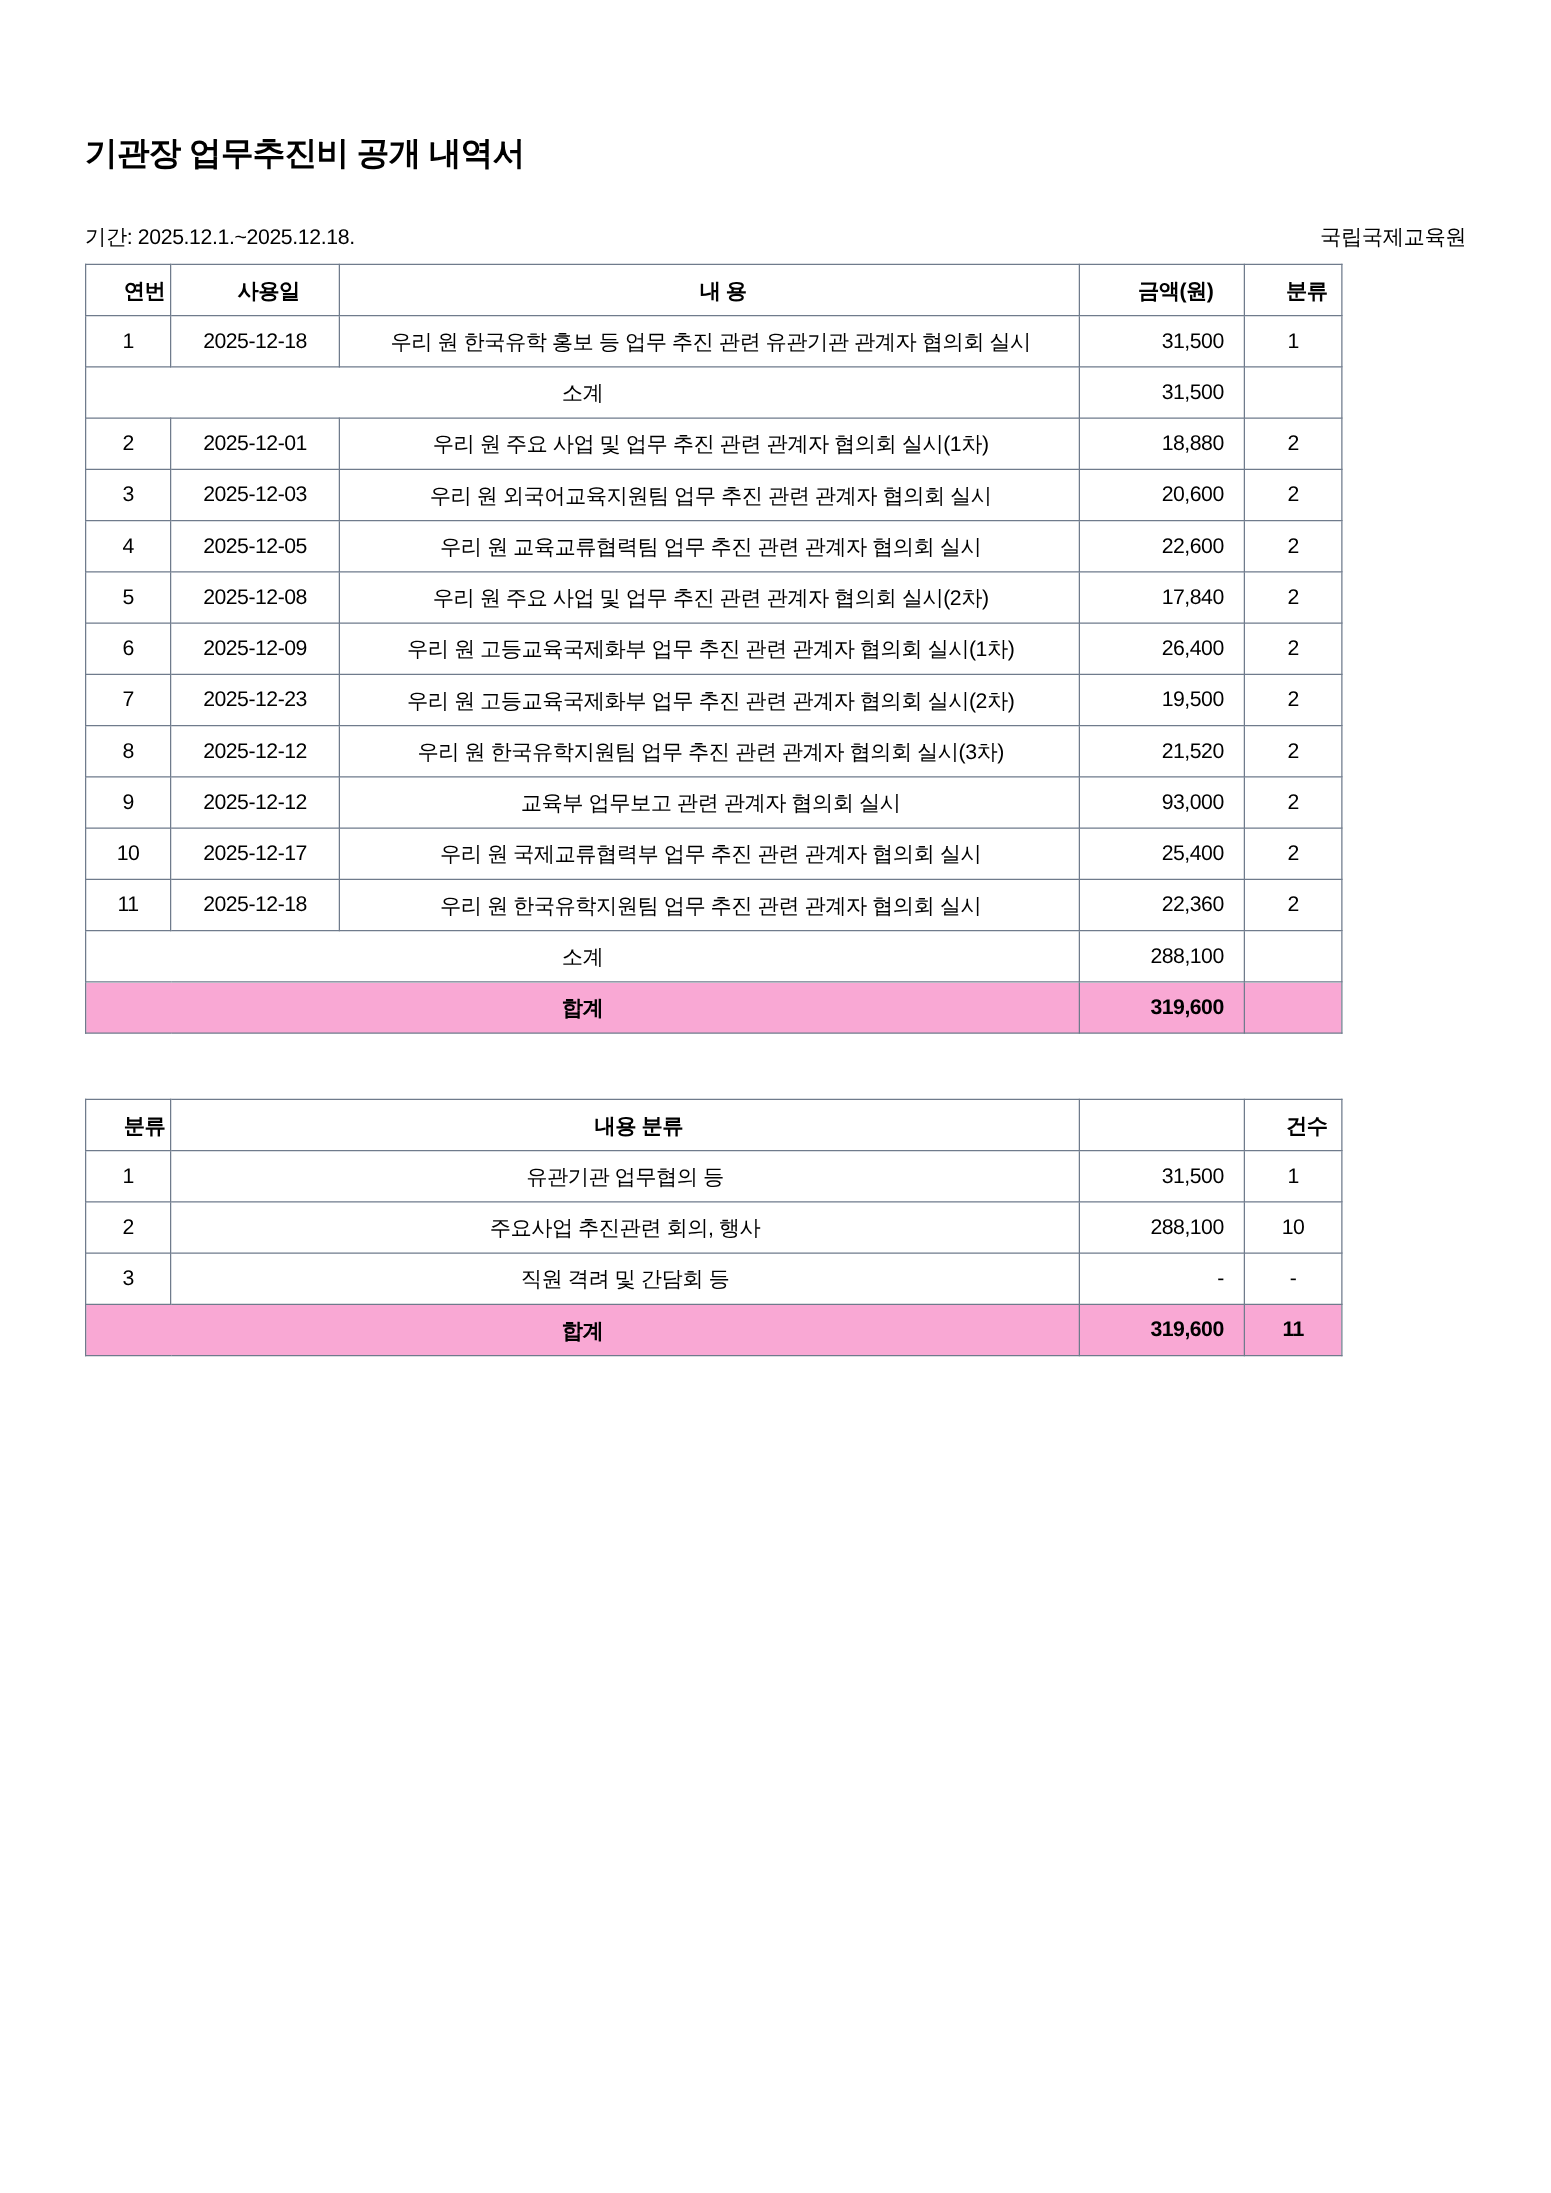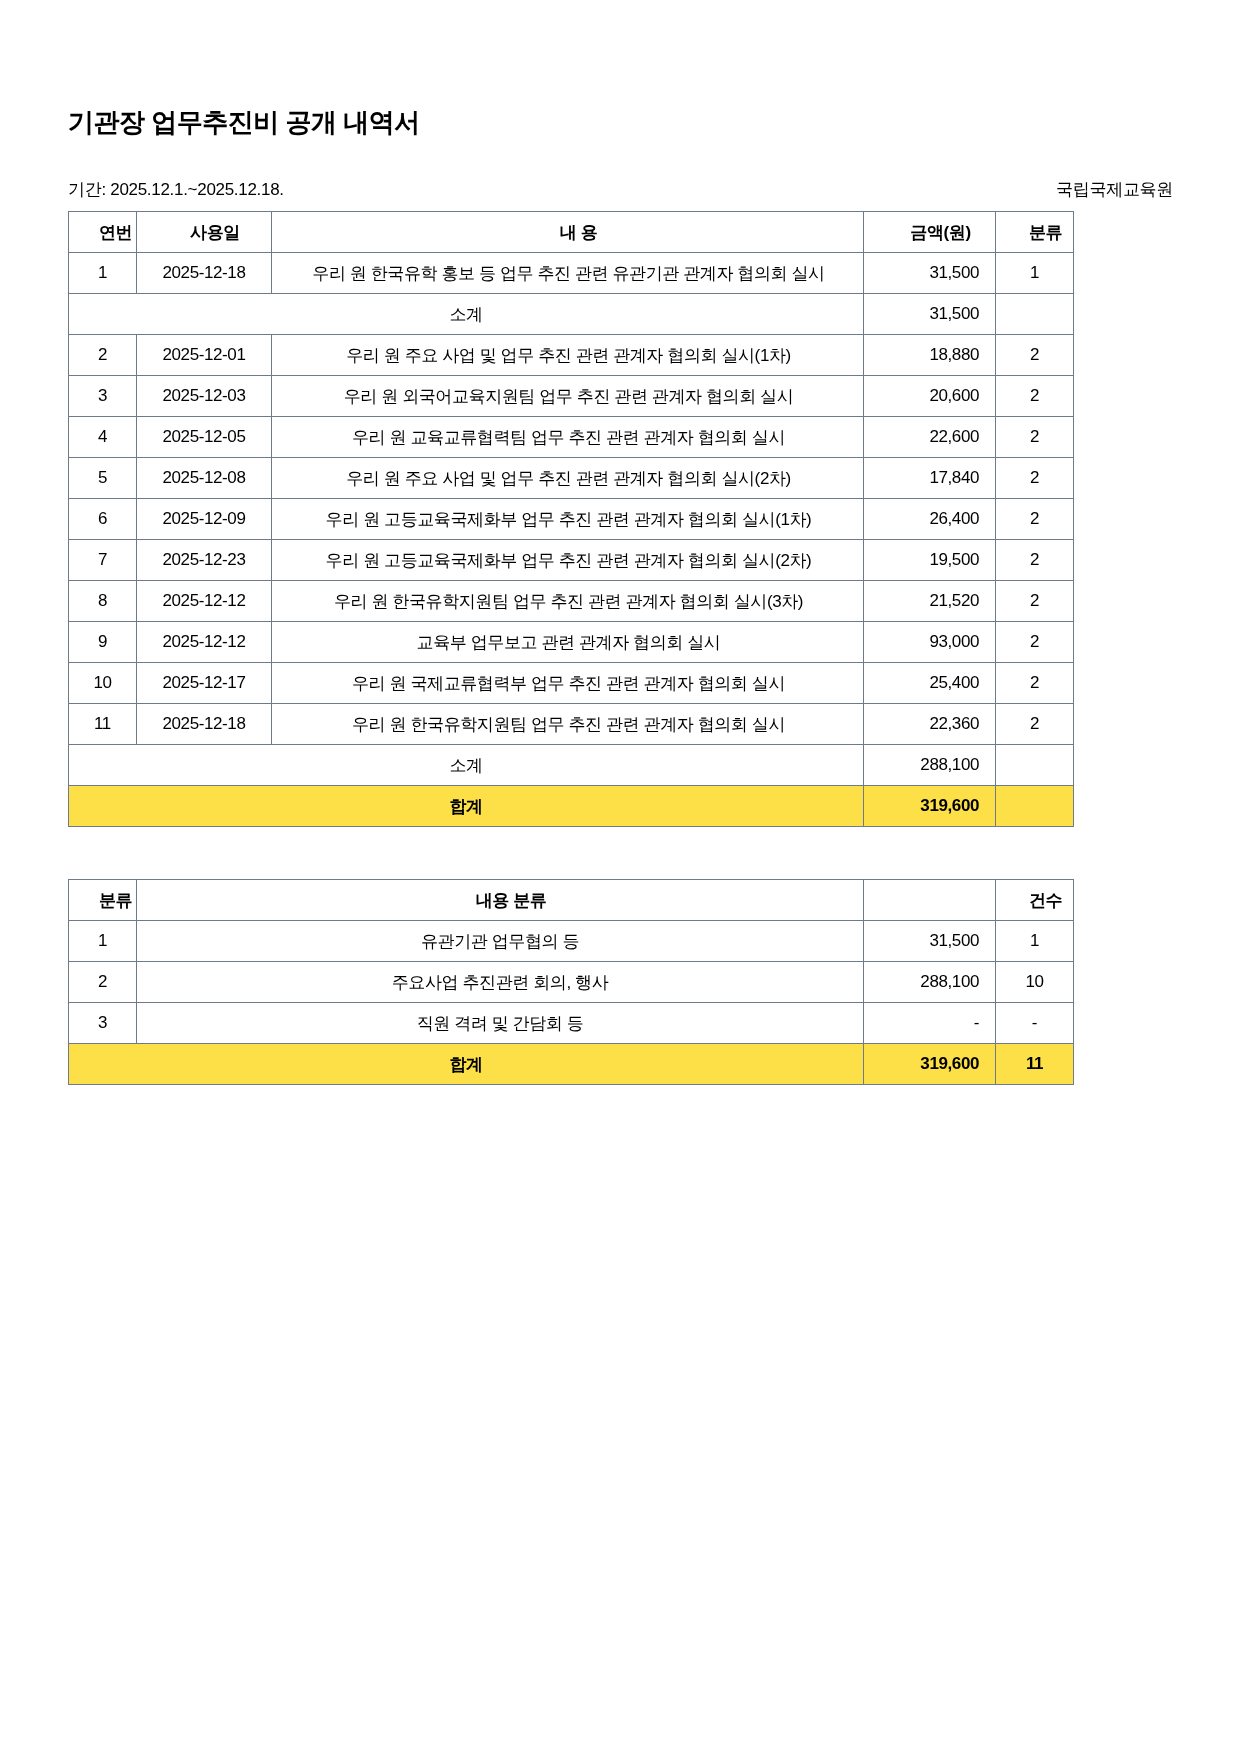--- a/index.html
+++ b/index.html
@@ -60,21 +60,21 @@
     font-weight: bold;
     text-align: center;
     background: #ffffff;
     padding-left: 30px;
   }
   .c-center { text-align: center; }
   .c-right  { text-align: right; padding-right: 16px; margin-top: 16px; }
   .c-left   { text-align: center; padding-left: 10px; }
   .row-sub td { }
   .row-total td {
-    background: #fde047;
+    background: #f9a8d4;
     font-weight: bold;
   }
 
   
   .t1 .col-no    { width: 68px; }
   .t1 .col-date  { width: 135px; }
   .t1 .col-desc  { width: 592px; }
   .t1 .col-amt   { width: 132px; }
   .t1 .col-cat   { width: 78px; }
 

